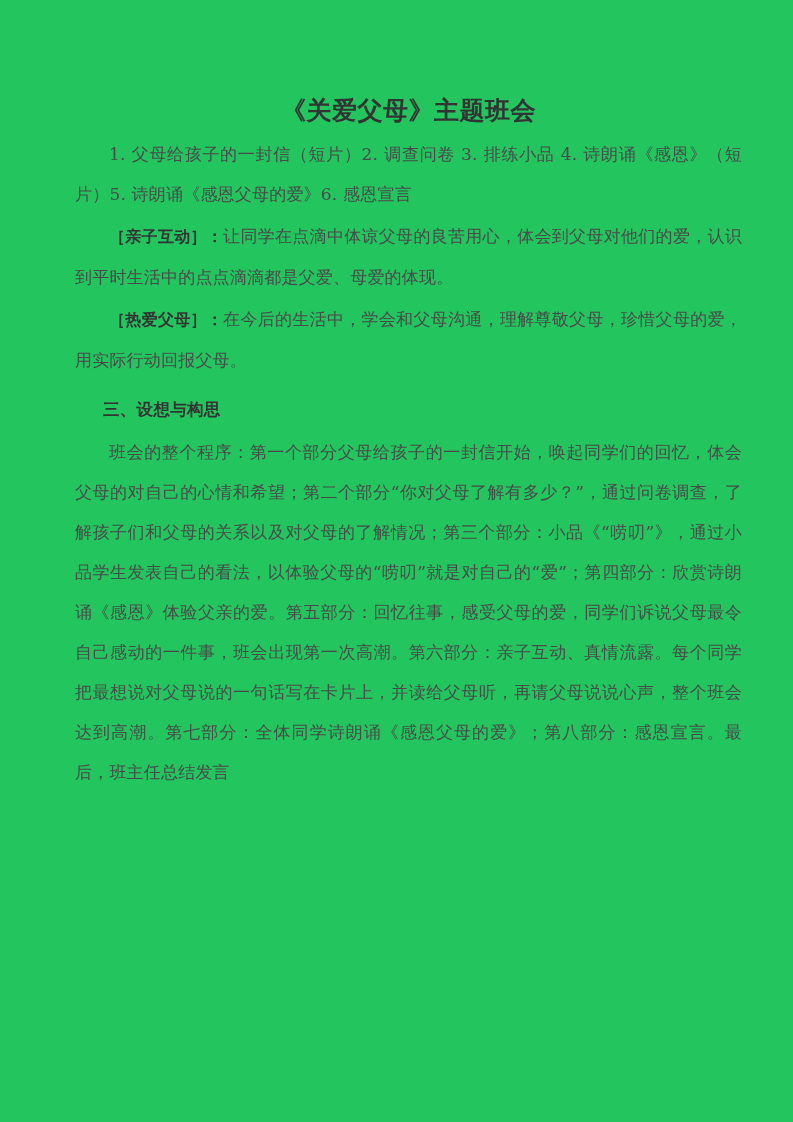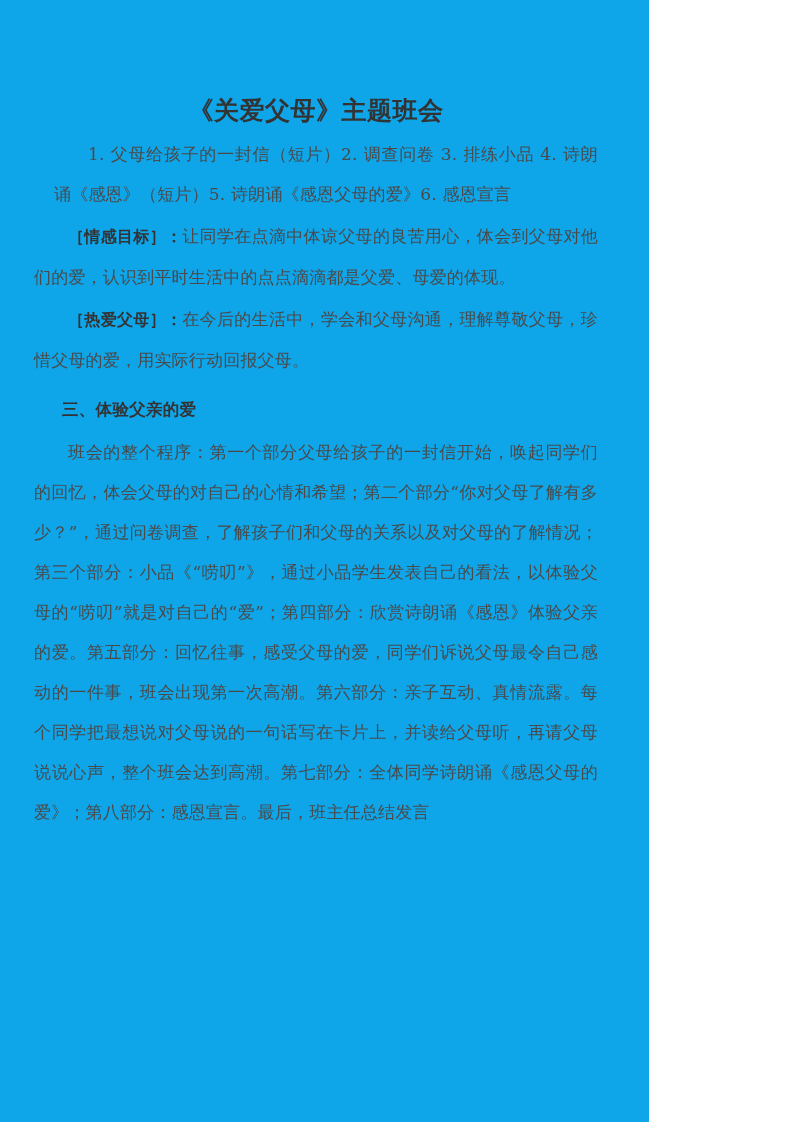--- a/index.html
+++ b/index.html
@@ -10,25 +10,25 @@
   }
   body {
     width: 793px;
     height: 1122px;
     font-family: "DejaVu Serif", "Liberation Serif", serif;
     color: #3b3b3b;
     -webkit-font-smoothing: antialiased;
   }
   .page {
     position: relative;
-    width: 649px;
+    width: 793px;
     height: 1122px;
     box-sizing: border-box;
-    padding: 0 51px 0 34px;
-    background: #0ea5e9;
+    padding: 0 51px 0 75px;
+    background: #22c55e;
     overflow: hidden;
   }
   .doc-title {
     margin: 0;
     padding-top: 92px;
     text-align: center;
     font-family: "DejaVu Sans", "Liberation Sans", sans-serif;
     font-weight: 700;
     font-size: 25px;
     line-height: 38px;
@@ -51,21 +51,21 @@
   .body-par {
     margin: 0;
     font-size: 17px;
     line-height: 40px;
     text-align: justify;
     text-justify: inter-ideograph;
     text-indent: 2em;
     color: #4a4a4a;
     letter-spacing: 0.2px;
   }
-  .par-prep   { padding-top: 4px; margin-left: 20px; }
+  .par-prep   { padding-top: 4px; }
   .par-goal   { padding-top: 2px; }
   .par-design { padding-top: 2px; }
 
   .label-bold {
     font-family: "DejaVu Sans", "Liberation Sans", sans-serif;
     font-weight: 700;
     font-size: 16px;
     color: #333333;
   }
   .goal-text { color: #4a4a4a; }
@@ -76,24 +76,24 @@
 <div class="page">
 
   <h1 class="doc-title">《关爱父母》主题班会</h1>
 
 
   <p class="body-par par-prep">1. 父母给孩子的一封信（短片）2. 调查问卷 3. 排练小品 4. 诗朗诵《感恩》（短片）5. 诗朗诵《感恩父母的爱》6. 感恩宣言</p>
 
 
 
   <p class="body-par par-goal">
-    <span class="label-bold">［情感目标］：</span><span class="goal-text">让同学在点滴中体谅父母的良苦用心，体会到父母对他们的爱，认识到平时生活中的点点滴滴都是父爱、母爱的体现。</span>
+    <span class="label-bold">［亲子互动］：</span><span class="goal-text">让同学在点滴中体谅父母的良苦用心，体会到父母对他们的爱，认识到平时生活中的点点滴滴都是父爱、母爱的体现。</span>
   </p>
 
   <p class="body-par par-goal">
     <span class="label-bold">［热爱父母］：</span><span class="goal-text">在今后的生活中，学会和父母沟通，理解尊敬父母，珍惜父母的爱，用实际行动回报父母。</span>
   </p>
 
-  <h2 class="section-heading h-design">三、体验父亲的爱</h2>
+  <h2 class="section-heading h-design">三、设想与构思</h2>
 
   <p class="body-par par-design">班会的整个程序：第一个部分父母给孩子的一封信开始，唤起同学们的回忆，体会父母的对自己的心情和希望；第二个部分“你对父母了解有多少？”，通过问卷调查，了解孩子们和父母的关系以及对父母的了解情况；第三个部分：小品《“唠叨”》，通过小品学生发表自己的看法，以体验父母的“唠叨”就是对自己的“爱”；第四部分：欣赏诗朗诵《感恩》体验父亲的爱。第五部分：回忆往事，感受父母的爱，同学们诉说父母最令自己感动的一件事，班会出现第一次高潮。第六部分：亲子互动、真情流露。每个同学把最想说对父母说的一句话写在卡片上，并读给父母听，再请父母说说心声，整个班会达到高潮。第七部分：全体同学诗朗诵《感恩父母的爱》；第八部分：感恩宣言。最后，班主任总结发言</p>
 
 </div>
 
 </body></html>

